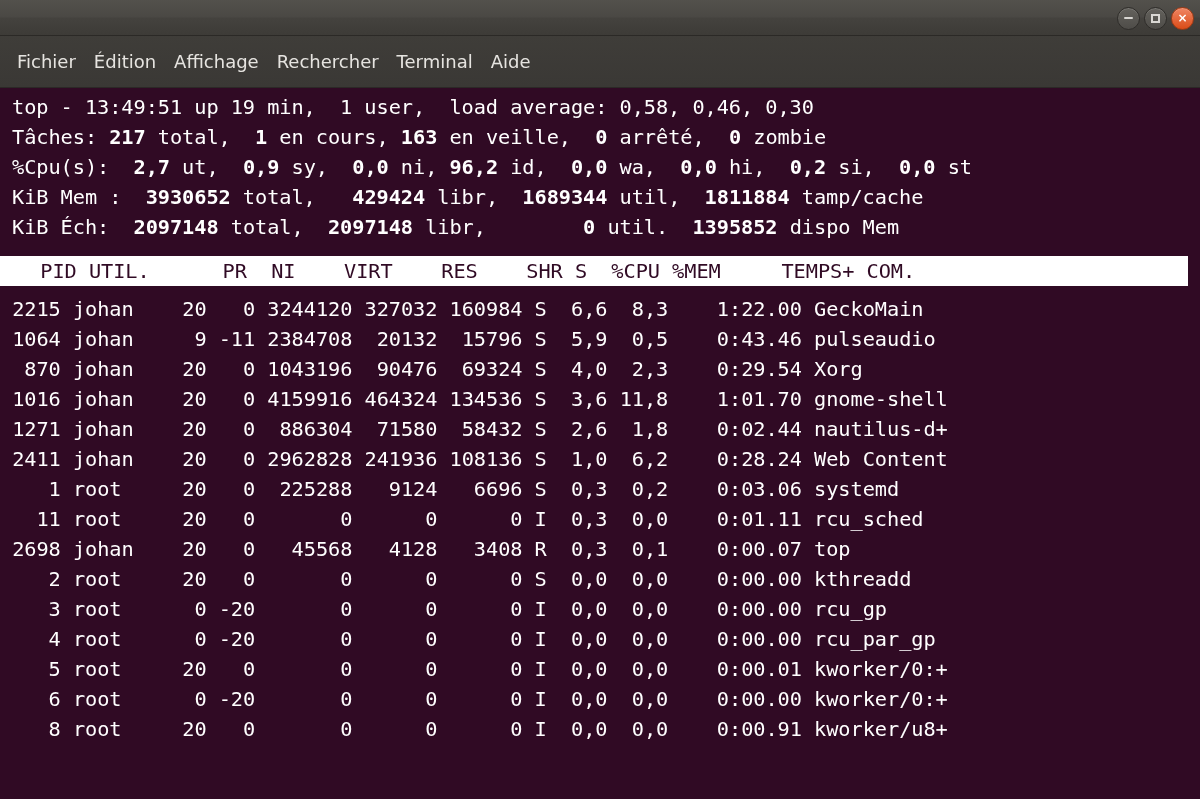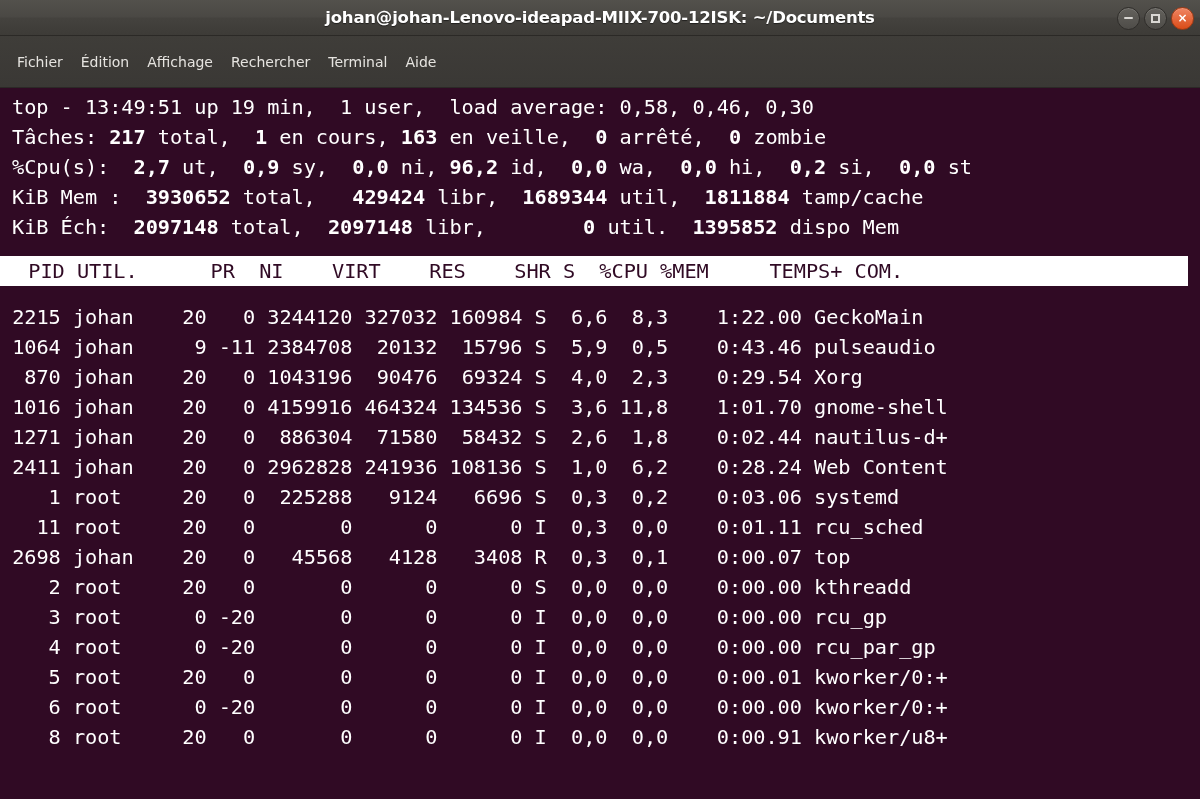--- a/index.html
+++ b/index.html
@@ -85,21 +85,21 @@
     height: 52px;
     background: linear-gradient(to bottom, #3f3d39, #3a3835);
     border-bottom: 1px solid #2b2926;
     display: flex;
     align-items: center;
     padding-left: 8px;
     box-sizing: border-box;
   }
   .menu-item {
     font-family: "DejaVu Sans", sans-serif;
-    font-size: 14px;
+    font-size: 18px;
     color: #e6e4e0;
     padding: 3px 9px;
     white-space: nowrap;
     border-radius: 3px;
   }
 
   
   .terminal {
     position: relative;
     background: #300a24;
@@ -120,40 +120,39 @@
   .b { font-weight: bold; }
 
   
   .colhead {
     background: #ffffff;
     color: #300a24;
     width: 1188px;
     height: 30px;
     white-space: pre;
     box-sizing: border-box;
-    padding-left: 4px;
+    padding-left: 16px;
   }
 
   .proc-rows {
-    margin-top: 16px;
+    margin-top: 8px;
   }
   .prow {
     height: 30px;
     white-space: pre;
   }
   .prow.highlight { font-weight: normal; }
 
   .summary-block { padding-top: 4px; }
   .gap { height: 14px; }
 </style>
 </head>
 <body>
 
 <div class="titlebar">
-  <div class="titlebar-title">johan@johan-Lenovo-ideapad-MIIX-700-12ISK: ~/Documents</div>
   <div class="wincontrols">
     <div class="winbtn">
         <span class="glyph-min"></span>
       </div>
     <div class="winbtn">
         <span class="glyph-max"></span>
       </div>
     <div class="winbtn close">
         <span>×</span>
       </div>

